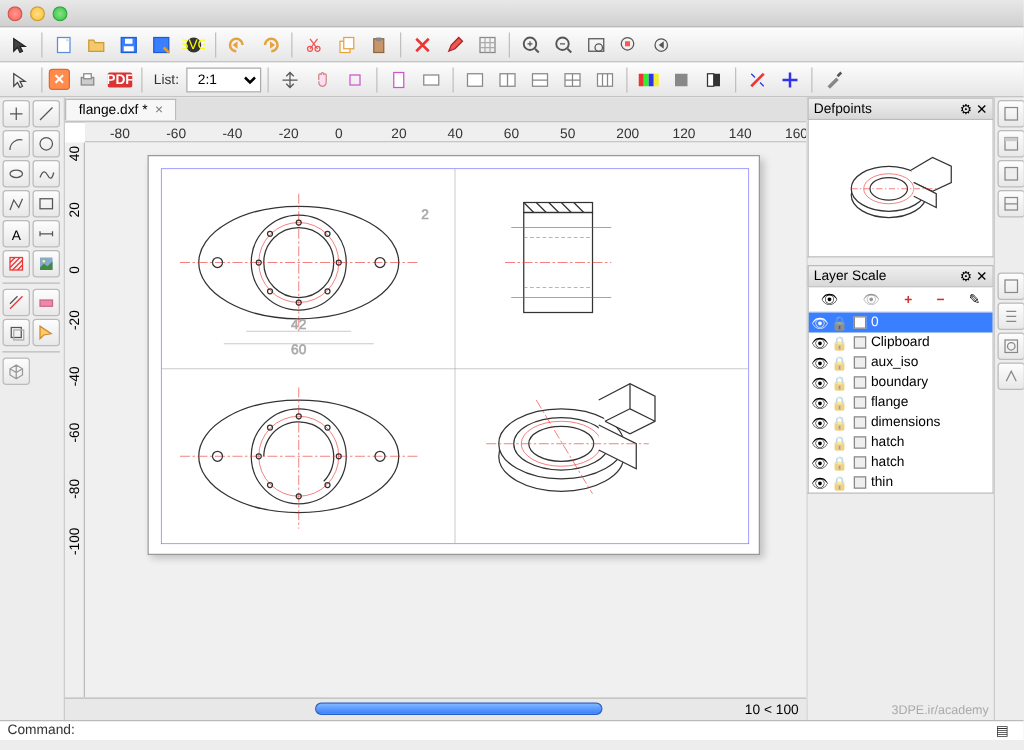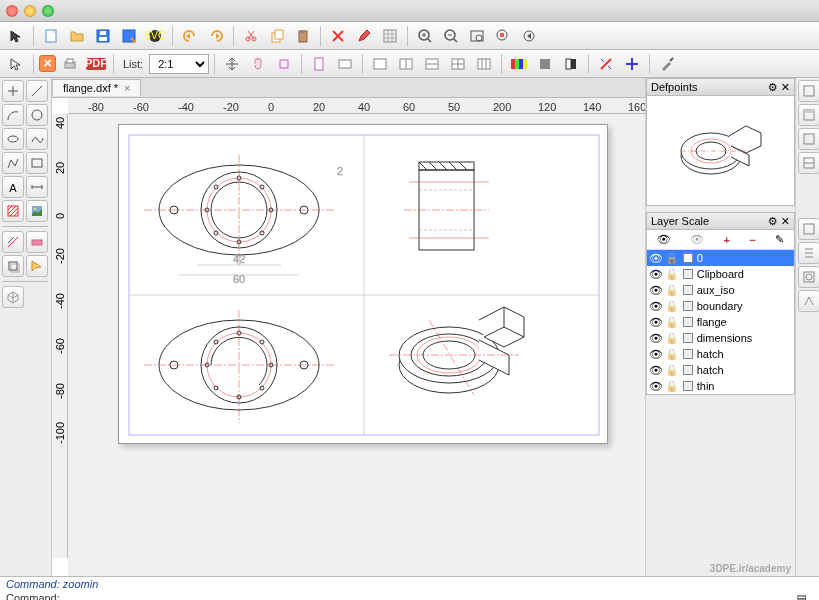--- a/index.html
+++ b/index.html
@@ -506,20 +506,24 @@
             <ellipse cx="0" cy="0" rx="26" ry="14" fill="none" stroke="#333"></ellipse>
             <path d="M30 -35 L55 -48 L75 -38 L75 -18 L55 -8 L35 -18" fill="#fff" stroke="#333"></path>
             <path d="M55 -48 L55 -28 L75 -18 M55 -28 L35 -18" stroke="#333" fill="none"></path>
             <path d="M30 -15 L60 0 L60 20 L30 5" fill="#fff" stroke="#333"></path>
             <line x1="-60" y1="0" x2="70" y2="0" stroke="#e33" stroke-width="0.5" stroke-dasharray="8 2 2 2"></line>
             <line x1="-20" y1="-35" x2="25" y2="40" stroke="#e33" stroke-width="0.5" stroke-dasharray="8 2 2 2"></line>
           </g>
         </svg>
       </div>
     </div>
+    <div class="status-bottom">
+      <div class="scroll-thumb"></div>
+      <span>10 &lt; 100</span>
+    </div>
   </div>
 
   <div class="right-panel">
     <div class="panel-hdr">
       <span>Defpoints</span>
       <span><span>⚙</span> <span>✕</span></span>
     </div>
     <div class="panel-body clip-body">
       <svg width="100" height="80">
         <ellipse cx="40" cy="45" rx="30" ry="18" fill="none" stroke="#333"></ellipse>
@@ -594,21 +598,21 @@
             <span>hatch</span>
           </div>
           <div class="layer-row">
             <span class="eye">👁</span>
             <span style="opacity:.5">🔒</span>
             <span style="width:10px;height:10px;background:#eee;border:1px solid #888;"></span>
             <span>thin</span>
           </div>
         </div>
     </div>
-    <div style="flex:1; position:relative;font-weight:bold;">
+    <div style="flex:1; position:relative;">
       <div class="watermark">3DPE.ir/academy</div>
     </div>
   </div>
 
   <div class="right-icons">
     <div class="ptool">
         <svg width="12" height="12">
           <rect x="1" y="1" width="10" height="10" stroke="#888" fill="none"></rect>
         </svg>
       </div>
@@ -648,19 +652,18 @@
       </div>
     <div class="ptool">
         <svg width="12" height="12">
           <path d="M2 10 L6 2 L10 10" stroke="#888" fill="none"></path>
         </svg>
       </div>
   </div>
 </div>
 
 <div class="cmd-area">
-  <div class="cmd-line">Command: zoomin</div>
   <div class="cmd-line inp">
     <span style="margin-right:4px;">Command:</span>
     <input style="">
     <span style="padding:0 6px;">▤</span>
   </div>
 </div>
 
 </body></html>

